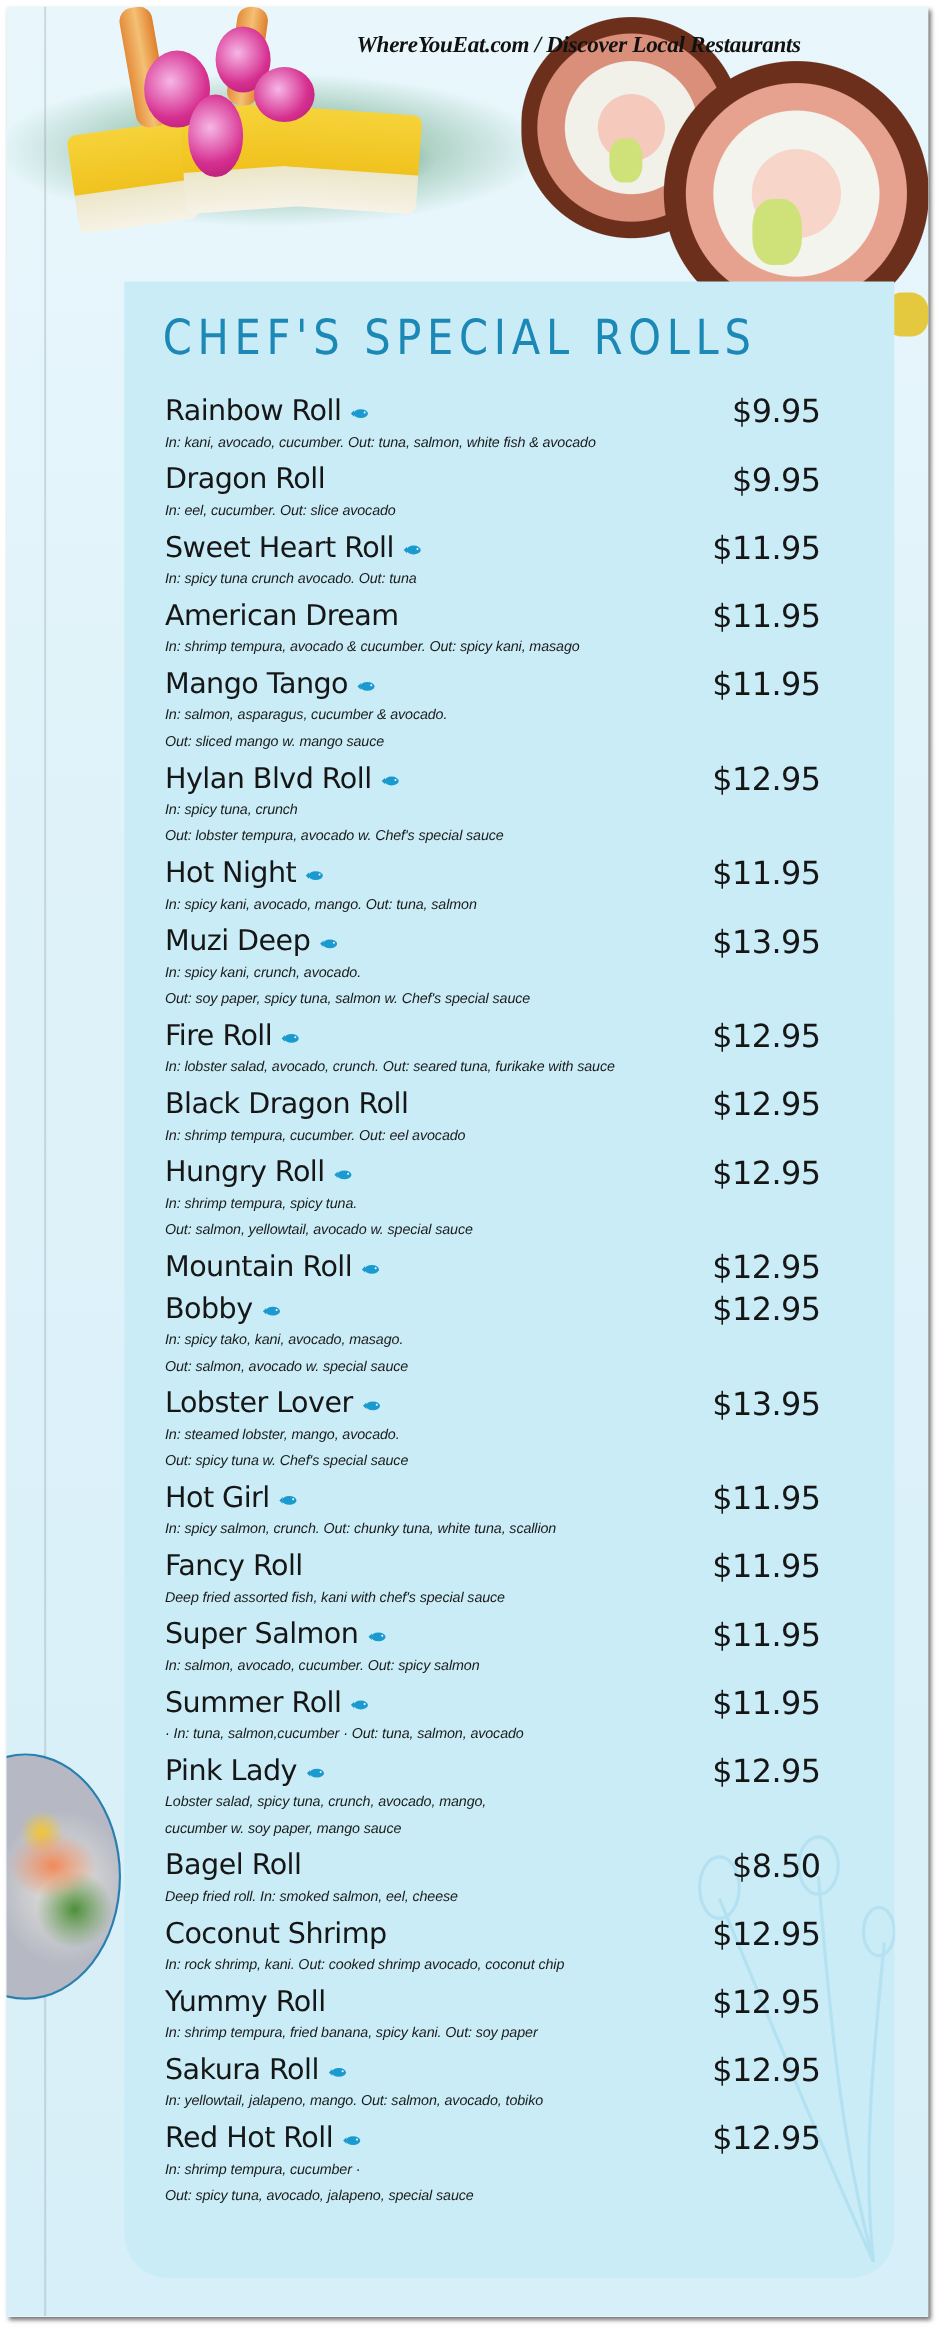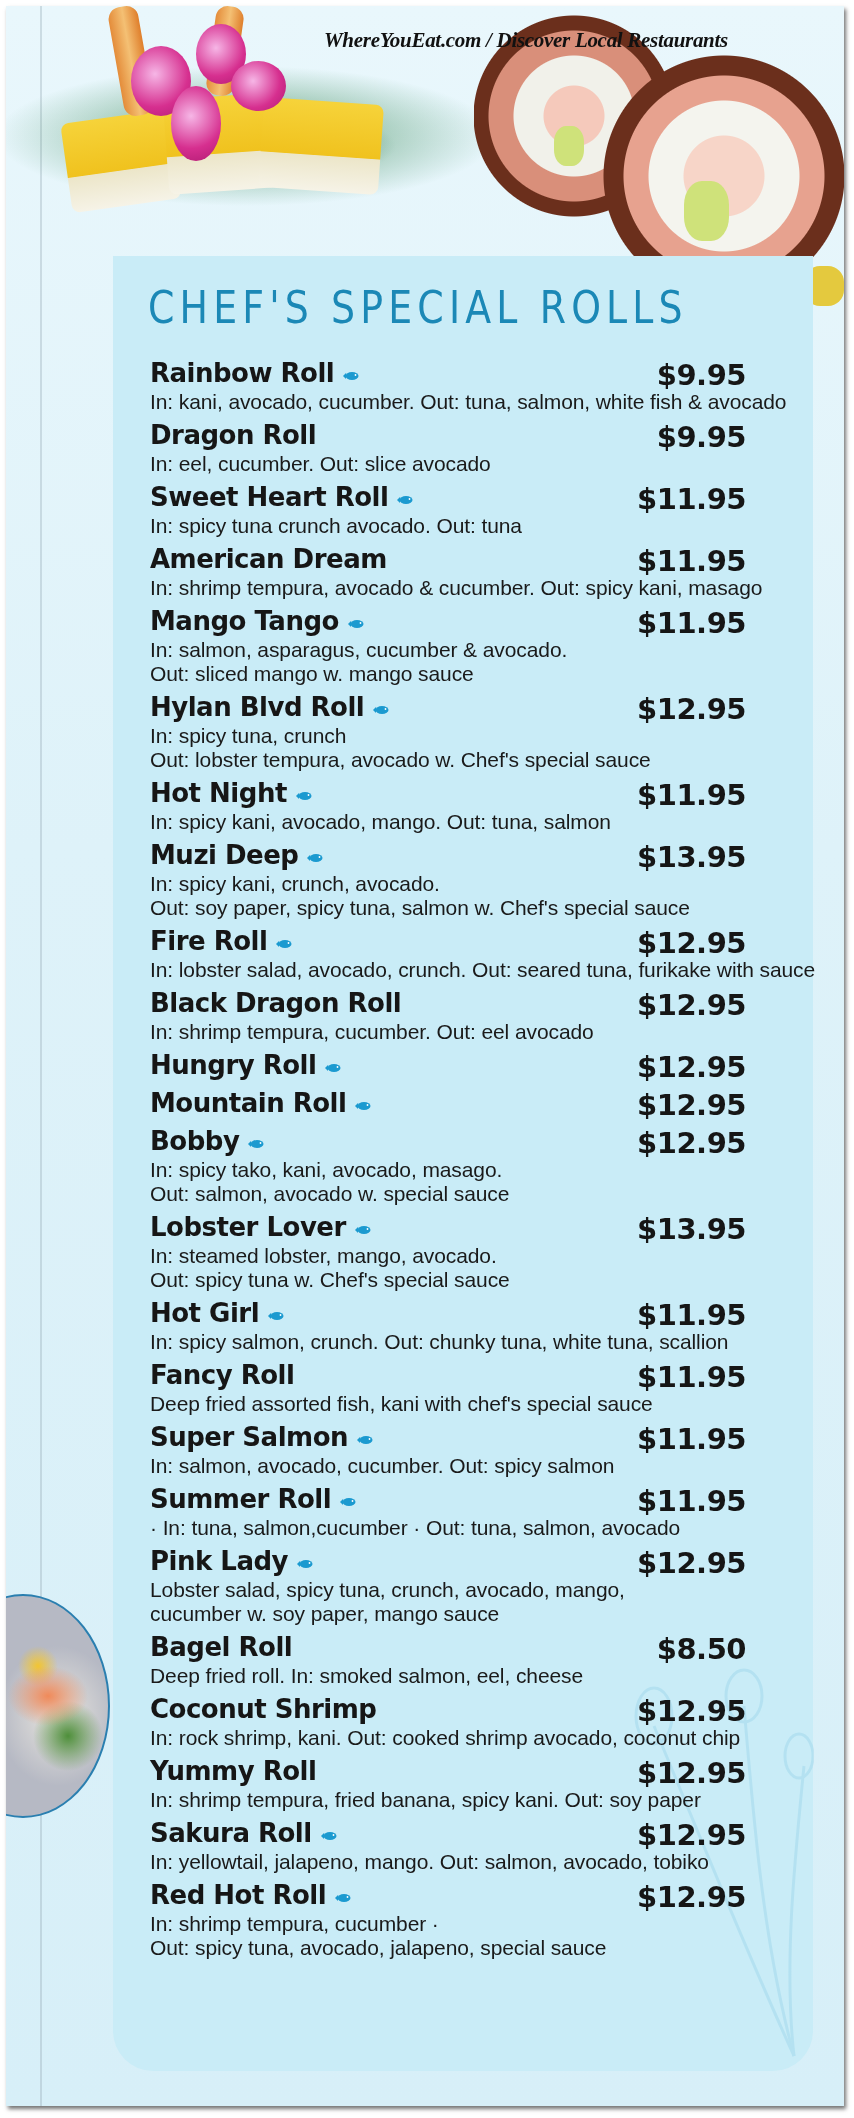--- a/index.html
+++ b/index.html
@@ -65,42 +65,42 @@
     font-size: 44px; letter-spacing: 6px; color: #1b88b6;
     transform: scaleX(0.86); transform-origin: left top;
     white-space: nowrap;
   }
 
   .menu {
     position: absolute; left: 150px; top: 358px; width: 596px;
   }
   .item { position: relative; }
   .item-head {
-    display: flex; justify-content: space-between; align-items: flex-start;
+    display: flex; justify-content: space-between; align-items: center;
     height: 32px;
-    font-weight: bold;
   }
   .item-name {
     font-family: "DejaVu Sans", sans-serif;
     font-size: 26px; color: #161616; letter-spacing: -0.5px;
     white-space: nowrap;
   }
   .item-price {
     font-family: "DejaVu Sans", sans-serif;
     font-size: 29px; color: #161616; letter-spacing: -0.5px;
   }
   .fish {
     display: inline-block; width: 17px; height: 10px; margin-left: 8px;
     vertical-align: middle; position: relative; top: -2px;
   }
   .item-desc {
     font-family: "Liberation Sans", sans-serif;
-    font-size: 21px; line-height: 24px; color: #1a1a1a;
+    font-size: 13px; line-height: 24px; color: #1a1a1a;
     letter-spacing: -0.1px;
     white-space: nowrap;
+    font-style: italic;
   }
   .item { margin-bottom: 6px; }
 
   .poke-bowl {
     position: absolute; left: -70px; top: 1588px; width: 174px; height: 224px;
     border-radius: 50%;
     border: 2px solid #2a7fb0;
     background:
       radial-gradient(ellipse 40px 30px at 110px 100px, #f08a5a, rgba(0,0,0,0) 100%),
       radial-gradient(ellipse 35px 35px at 130px 140px, #4e8f3a, rgba(0,0,0,0) 100%),
@@ -303,20 +303,24 @@
     <div class="item-head">
       <span>
         <span class="item-name">Hungry Roll</span><svg class="fish" viewBox="0 0 17 10">
             <path d="M1 5 L4 2 L4 8 Z" fill="#1b9ad0"></path>
             <ellipse cx="10" cy="5" rx="6.5" ry="4" fill="#1b9ad0"></ellipse>
             <circle cx="13.5" cy="4" r="0.9" fill="#ffffff"></circle>
           </svg>
       </span>
       <span class="item-price">$12.95</span>
     </div>
+    <div class="item-desc-wrap">
+        <div class="item-desc">In: shrimp tempura, spicy tuna.</div>
+        <div class="item-desc">Out: salmon, yellowtail, avocado w. special sauce</div>
+      </div>
   </div>
     <div class="item">
     <div class="item-head">
       <span>
         <span class="item-name">Mountain Roll</span><svg class="fish" viewBox="0 0 17 10">
             <path d="M1 5 L4 2 L4 8 Z" fill="#1b9ad0"></path>
             <ellipse cx="10" cy="5" rx="6.5" ry="4" fill="#1b9ad0"></ellipse>
             <circle cx="13.5" cy="4" r="0.9" fill="#ffffff"></circle>
           </svg>
       </span>

